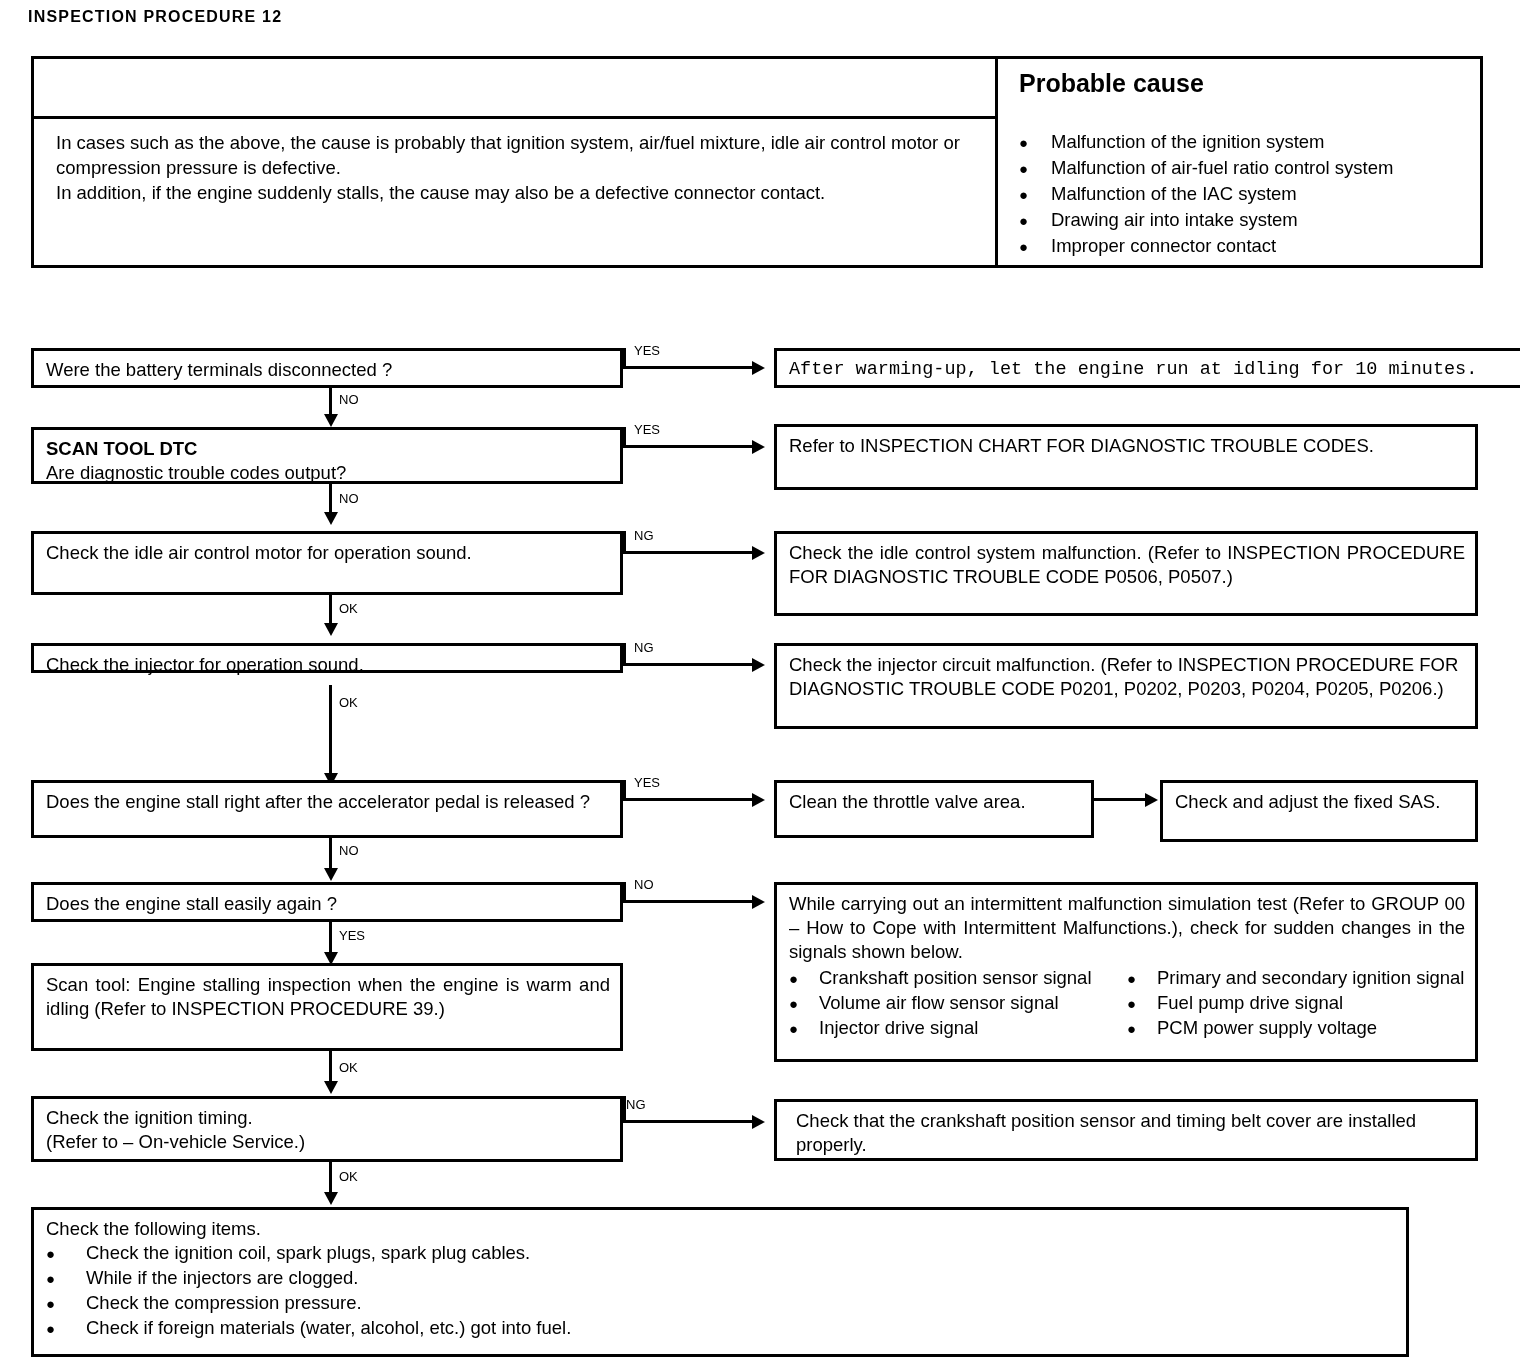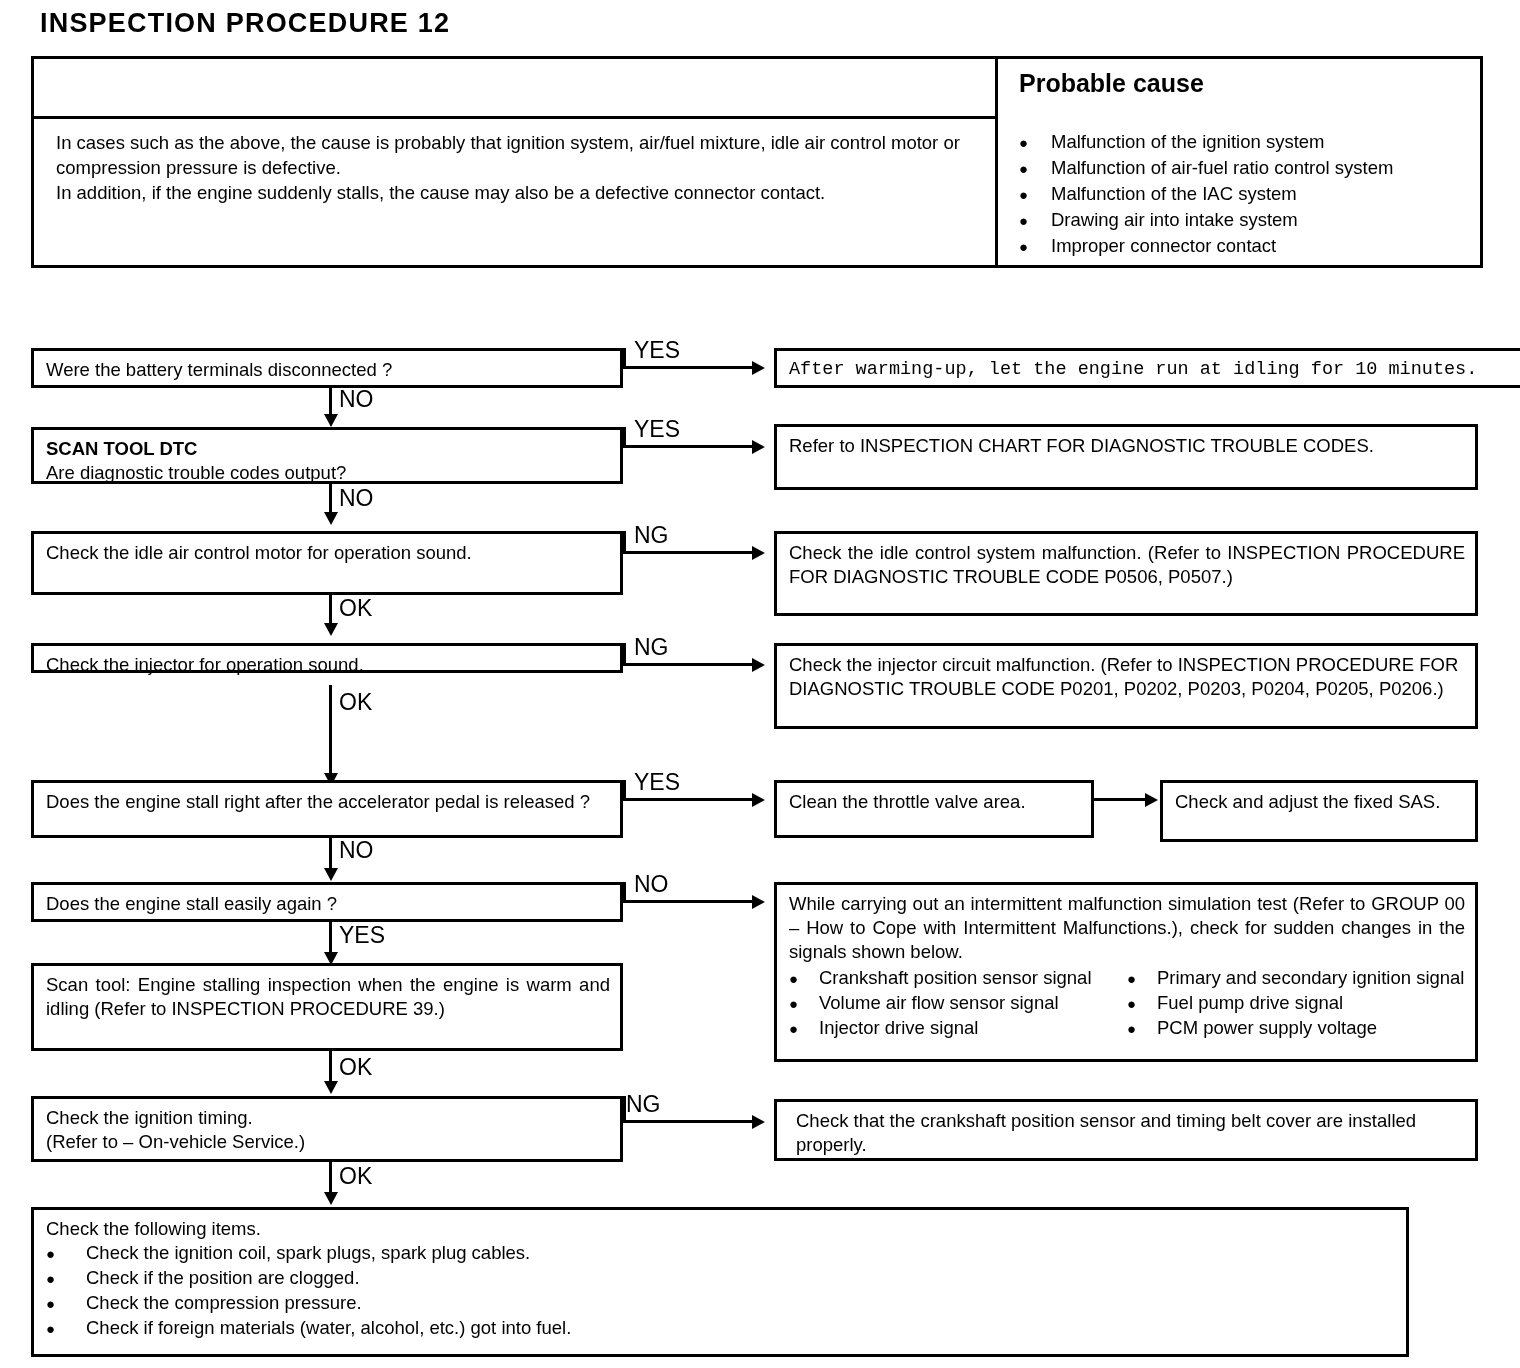--- a/index.html
+++ b/index.html
@@ -13,24 +13,23 @@
     position: relative;
     font-family: "Liberation Sans", sans-serif;
     color: #000000;
     overflow: hidden;
   }
   .abs { position: absolute; box-sizing: border-box; }
 
   
   #page-title {
     left: 28px; top: 8px;
-    font-size: 27px;
+    font-size: 16px;
     font-weight: bold;
     letter-spacing: 1.2px;
-    margin-left: 12px;
   }
 
   
   #symptom-table {
     left: 31px; top: 56px;
     width: 1452px; height: 212px;
     border: 3px solid #000;
   }
   #symptom-table-divider-v {
     left: 961px; top: 0; width: 3px; height: 100%;
@@ -81,21 +80,21 @@
     border-right: 7px solid transparent;
     border-top: 13px solid #000;
   }
   .arrow-right {
     width: 0; height: 0;
     border-top: 7px solid transparent;
     border-bottom: 7px solid transparent;
     border-left: 13px solid #000;
   }
   .elabel {
-    font-size: 23px;
+    font-size: 13px;
     line-height: 21px;
     white-space: nowrap;
   }
 
   .blist { margin: 0; }
   .brow { display: flex; align-items: baseline; }
   .brow .bullet { width: 30px; flex: 0 0 30px; font-size: 15px; }
   .brow .btxt { flex: 1; }
   .two-col { display: flex; }
   .two-col .col { width: 50%; }
@@ -296,21 +295,21 @@
 
 <div class="abs fbox" style="left:31px; top:1207px; width:1378px; height:150px;">
   <div>Check the following items.</div>
   <div class="blist">
     <div class="brow">
       <span class="bullet" style="width:40px;flex:0 0 40px;">●</span>
       <span class="btxt">Check the ignition coil, spark plugs, spark plug cables.</span>
     </div>
     <div class="brow">
       <span class="bullet" style="width:40px;flex:0 0 40px;">●</span>
-      <span class="btxt">Check if the position are clogged.</span>
+      <span class="btxt">While if the injectors are clogged.</span>
     </div>
     <div class="brow">
       <span class="bullet" style="width:40px;flex:0 0 40px;">●</span>
       <span class="btxt">Check the compression pressure.</span>
     </div>
     <div class="brow">
       <span class="bullet" style="width:40px;flex:0 0 40px;">●</span>
       <span class="btxt">Check if foreign materials (water, alcohol, etc.) got into fuel.</span>
     </div>
   </div>

